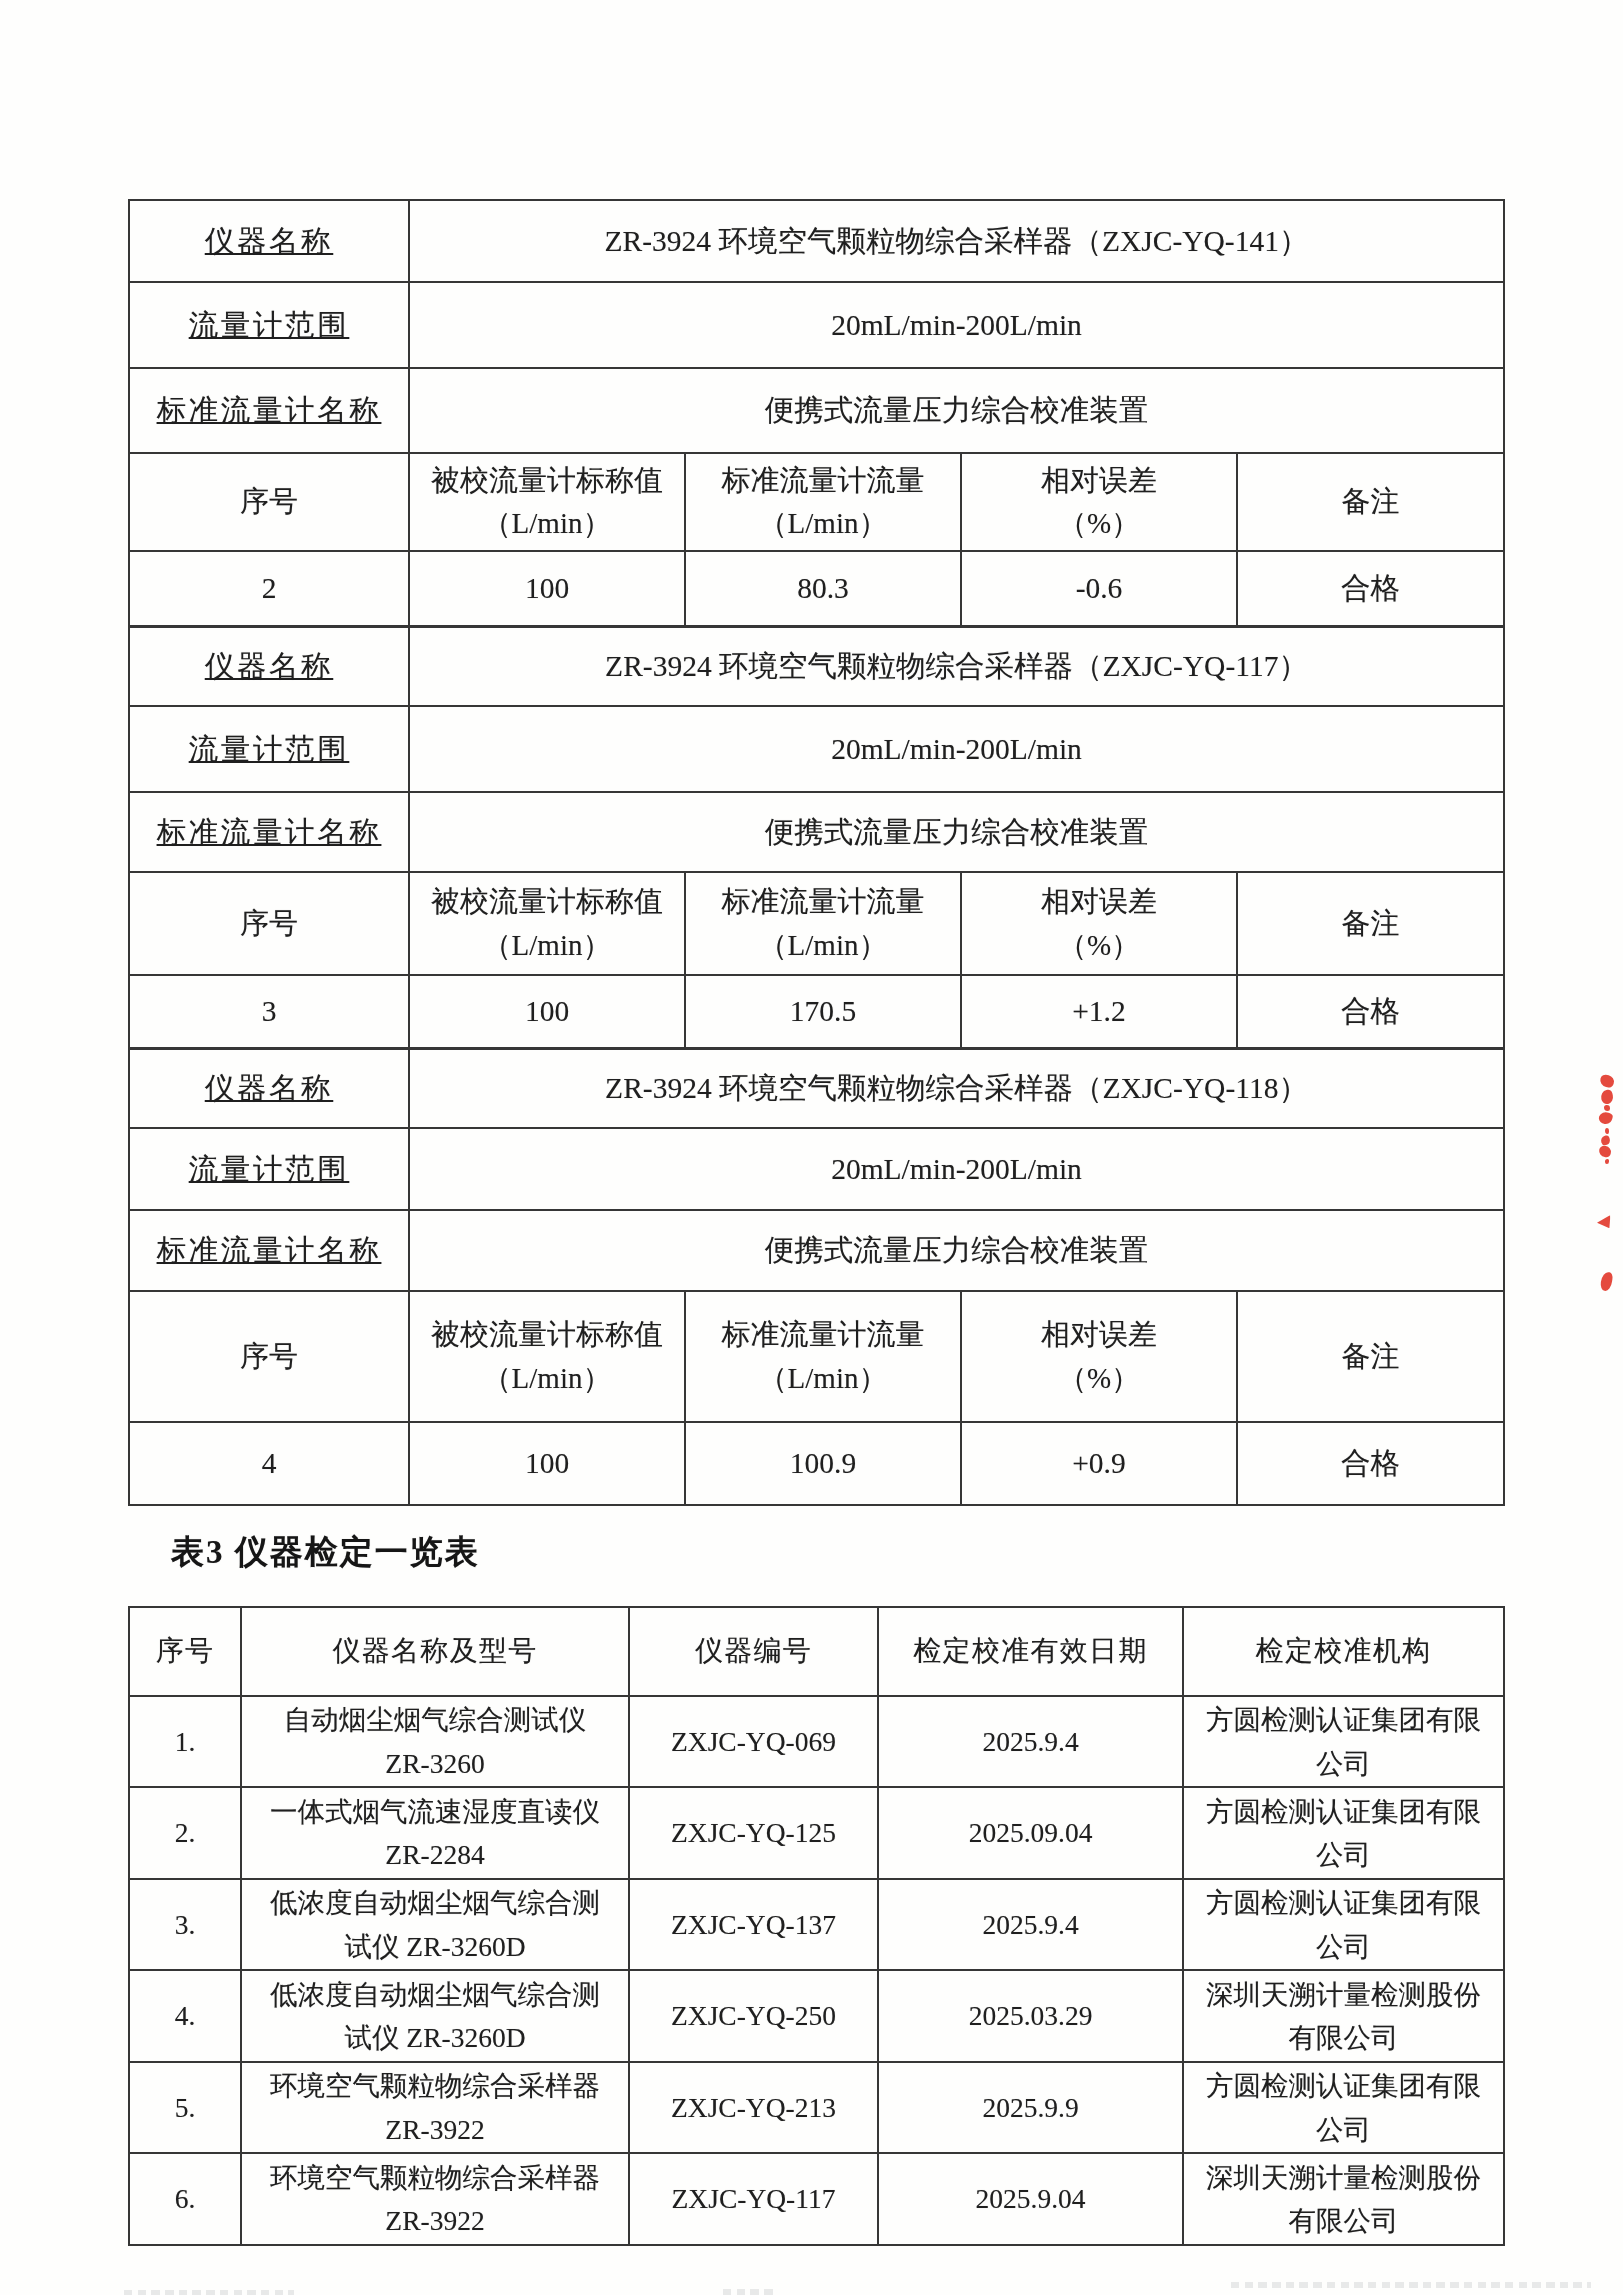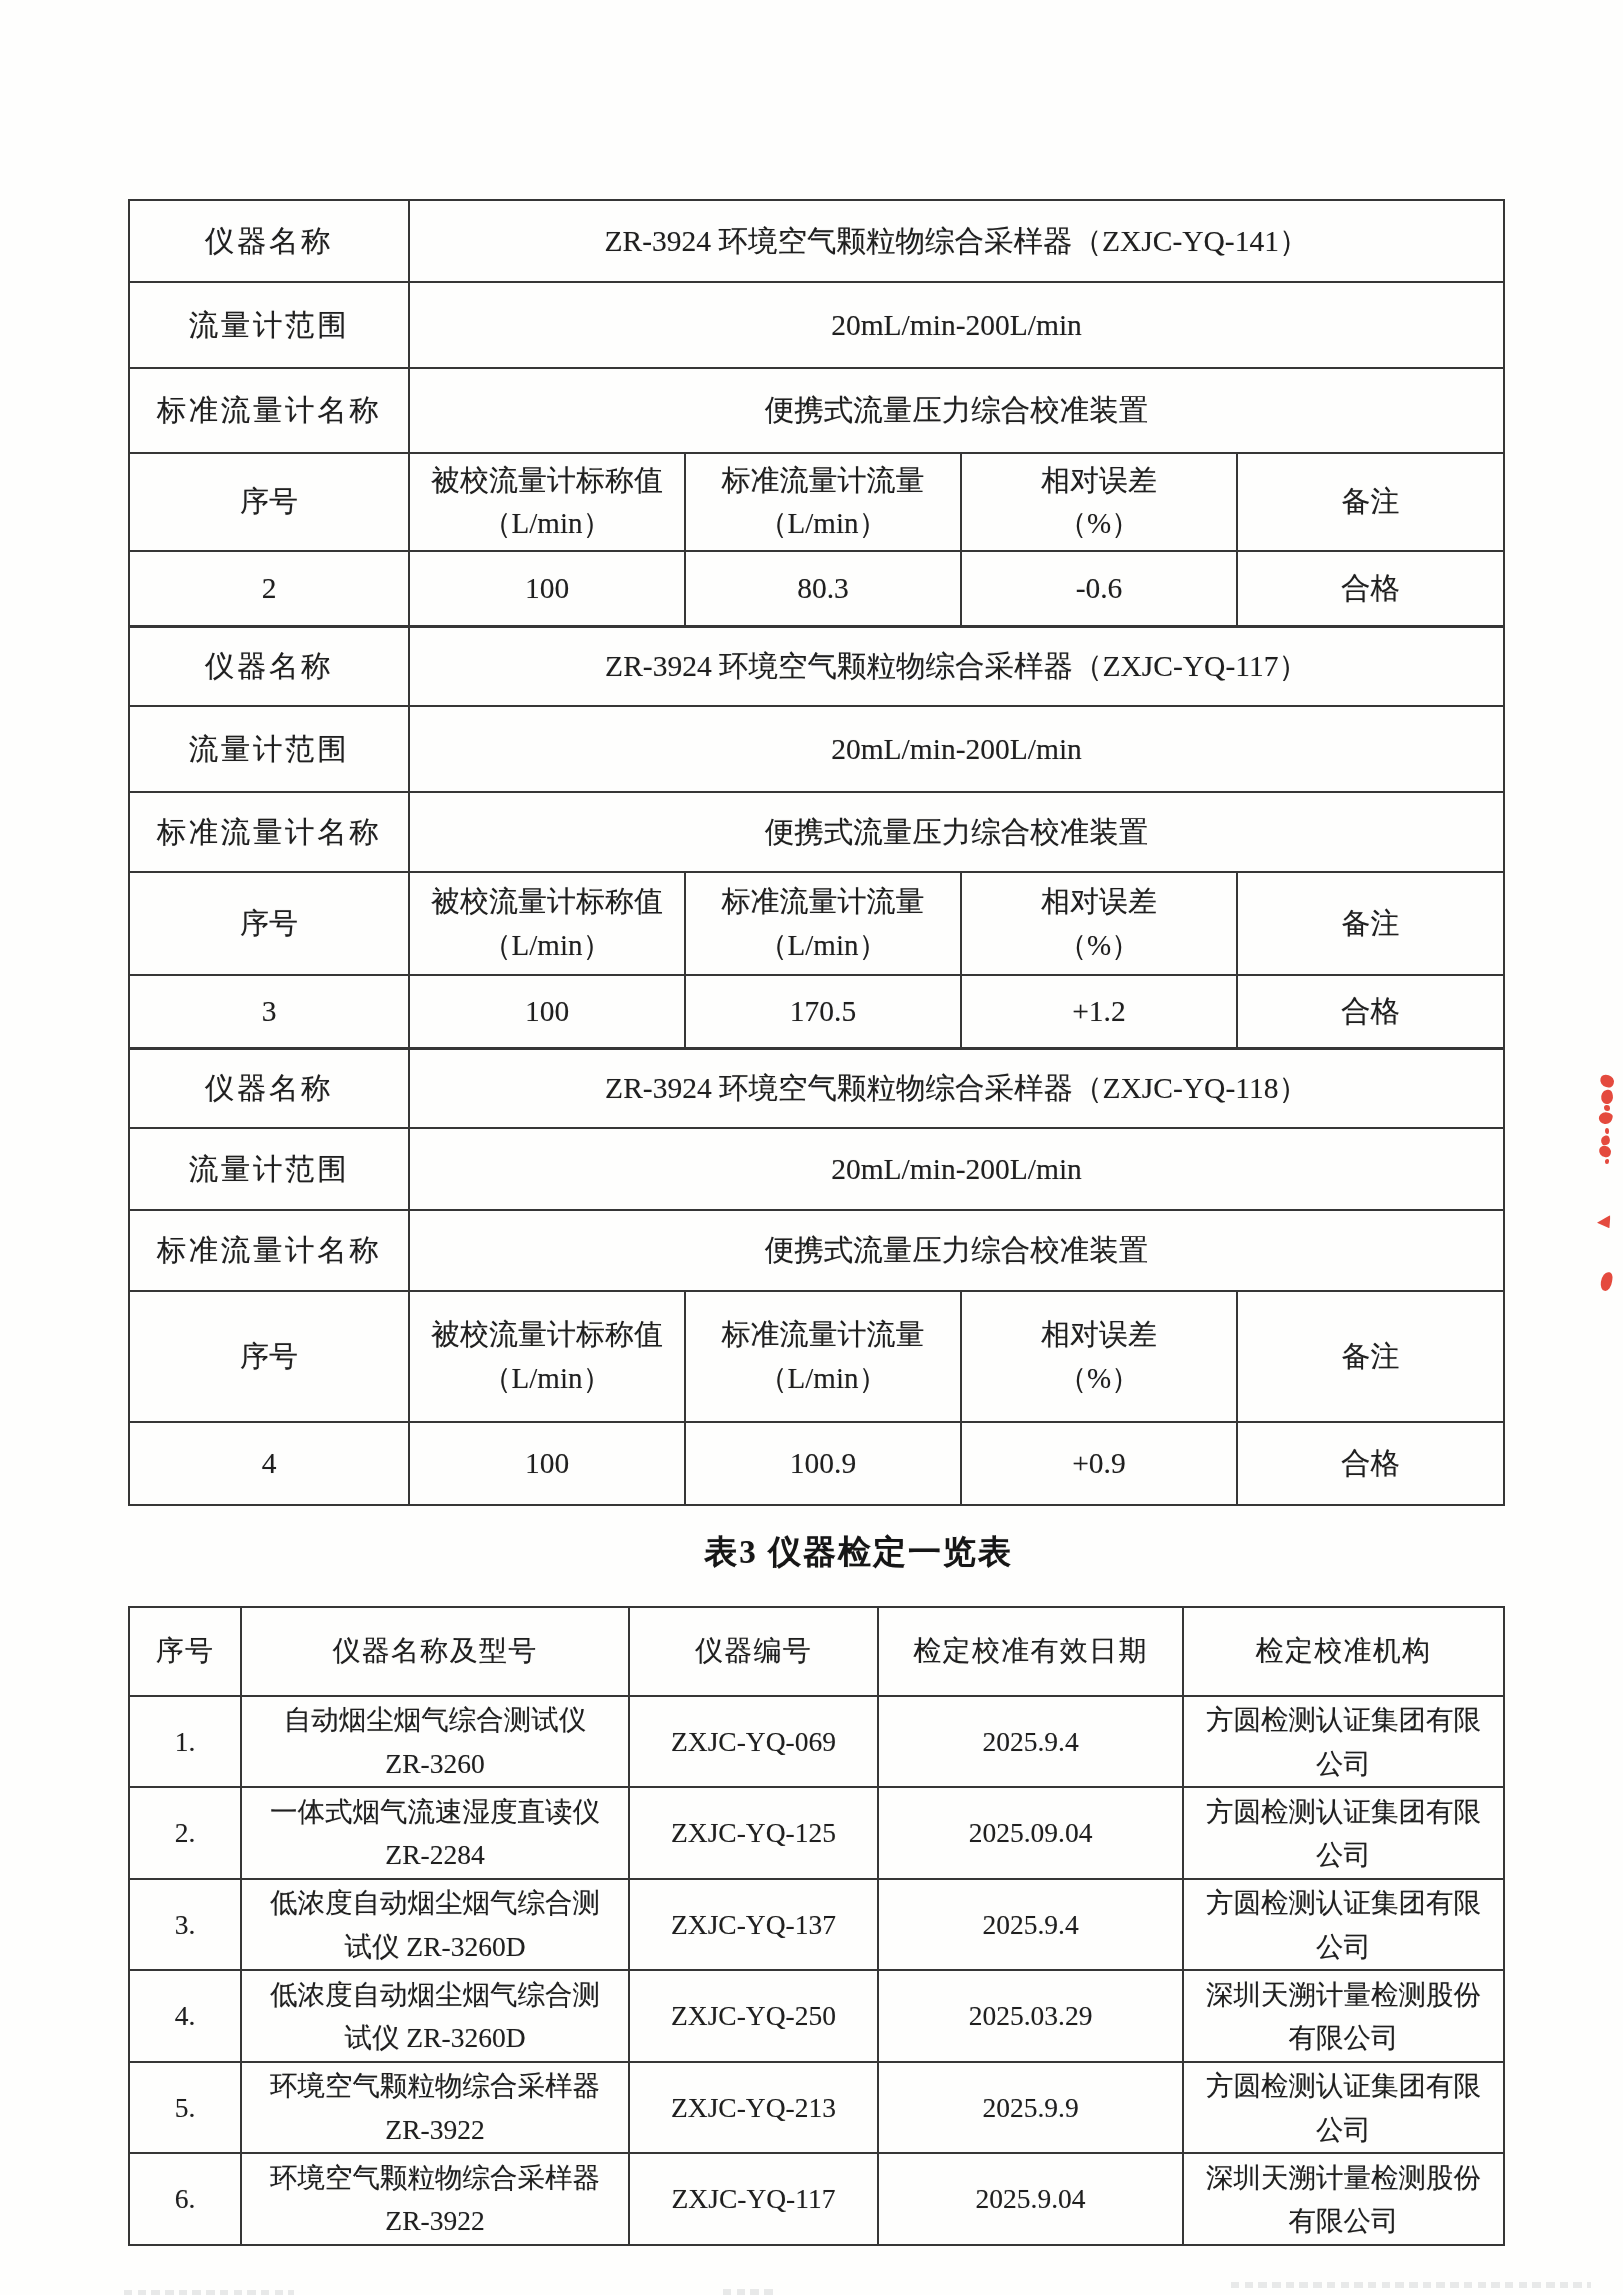--- a/index.html
+++ b/index.html
@@ -25,29 +25,28 @@
     text-align:center;
     vertical-align:middle;
     padding:1.3px 6.5px;
     white-space:pre-line;
     overflow:hidden;
     text-shadow:0 0 0.7px rgba(40,40,40,.38);
   }
 
   
   .cal { left:128px; top:199px; width:1375px; font-size:29.5px; line-height:1.5; }
-  .cal td.lab { letter-spacing:2.6px; }
+  .cal td.lab { letter-spacing:2.6px;text-decoration:underline; }
   .cal tr.blocksep td { border-top-width:3.3px; }
   .cal tr.hdr td { font-size:29px; }
 
   
   .t3-title {
     position:absolute;
     left:171px; top:1530px; width:1375px;
-    text-align:center;
     font-size:33px; font-weight:bold;
     letter-spacing:2px;
     color:#161616;
   }
 
   
   .ver { left:128px; top:1606px; width:1375px; font-size:27.5px; line-height:1.58; }
   .ver tr.vhdr td { font-size:28px; letter-spacing:1.3px; }
 
   

